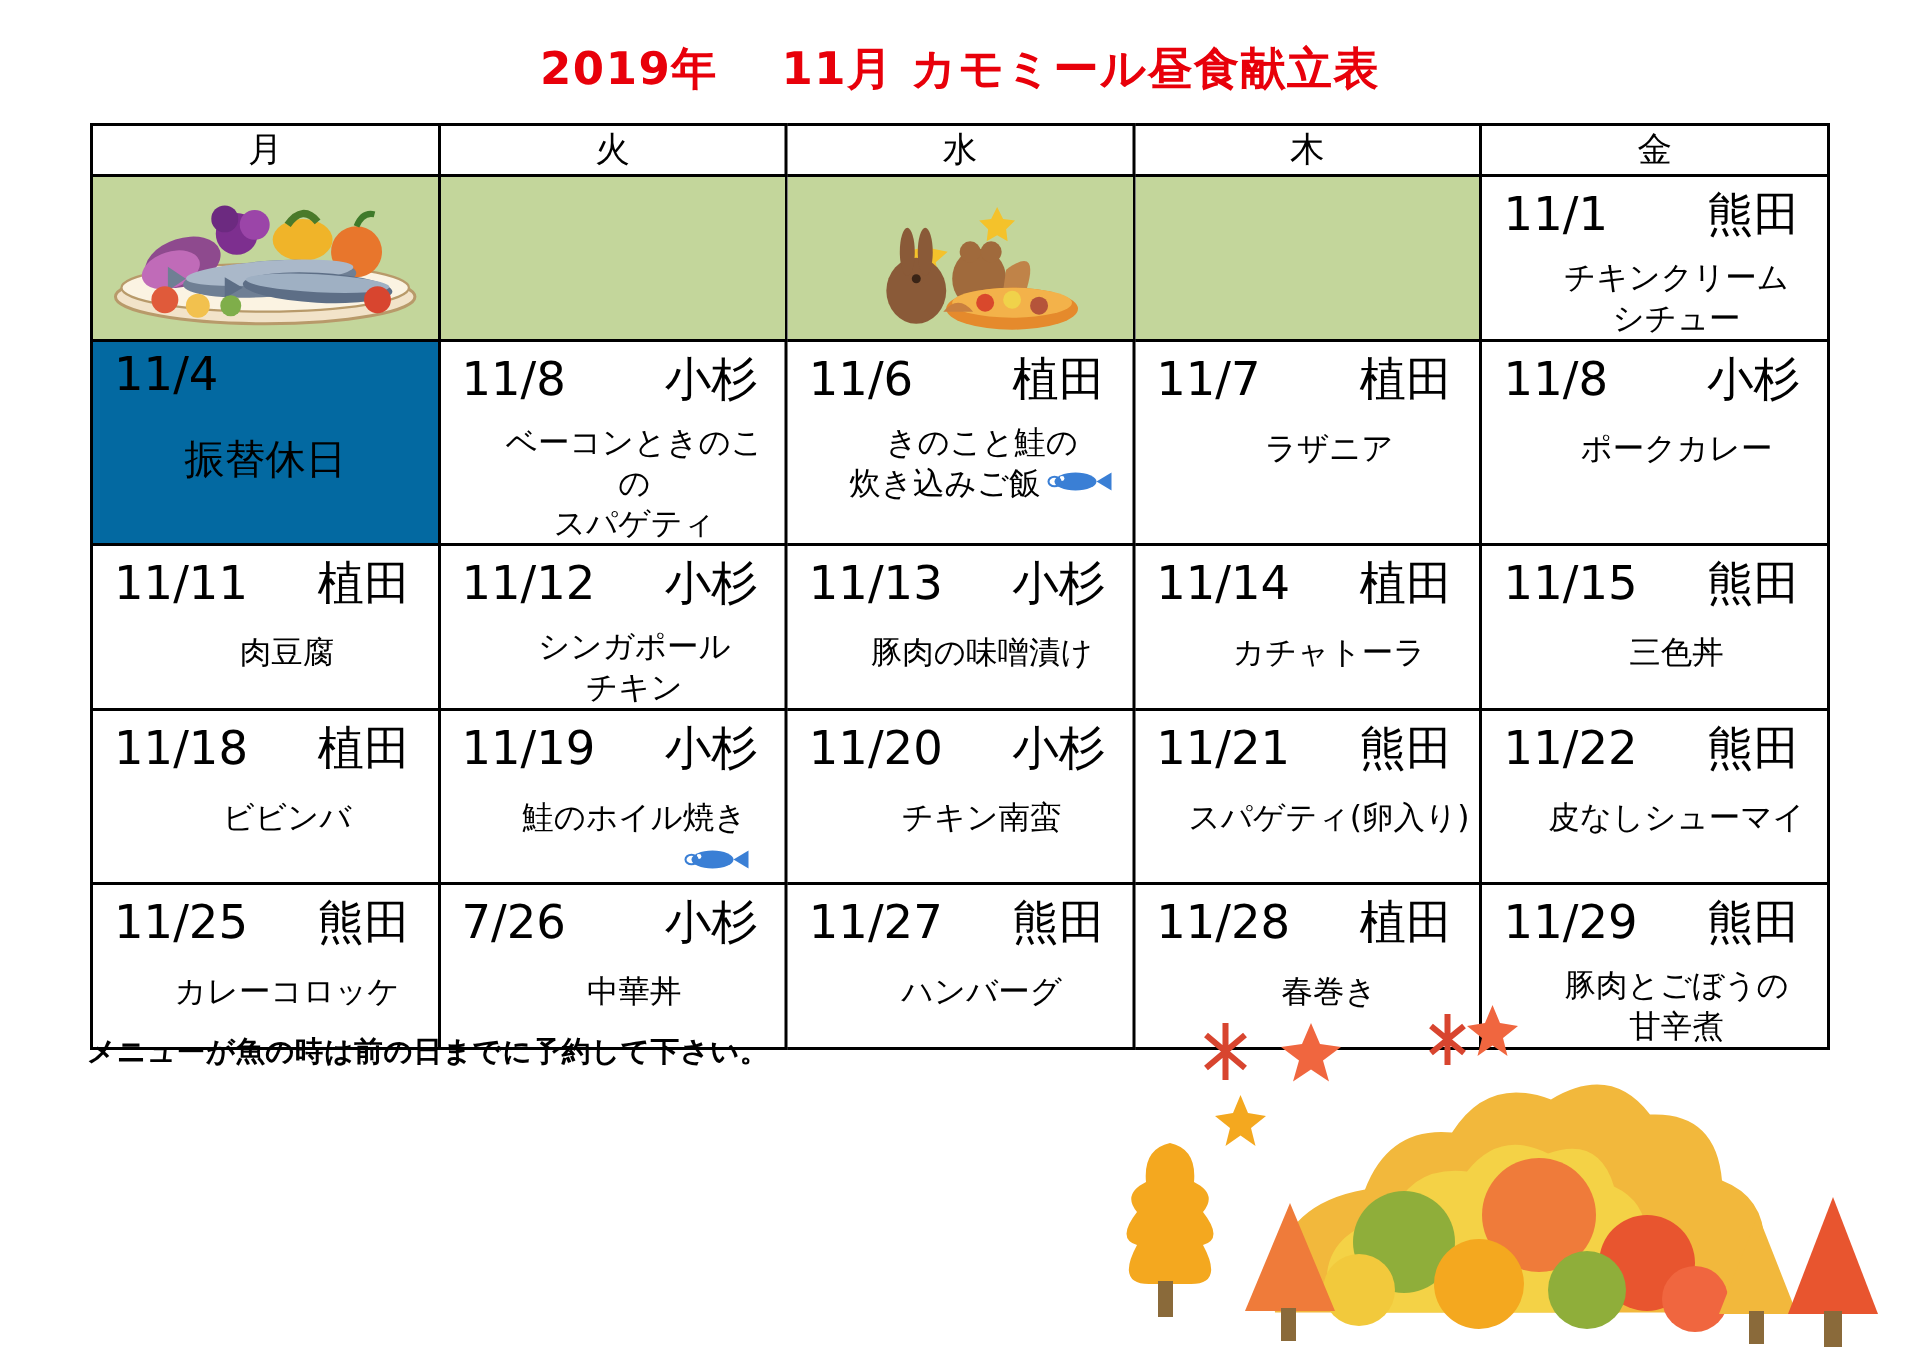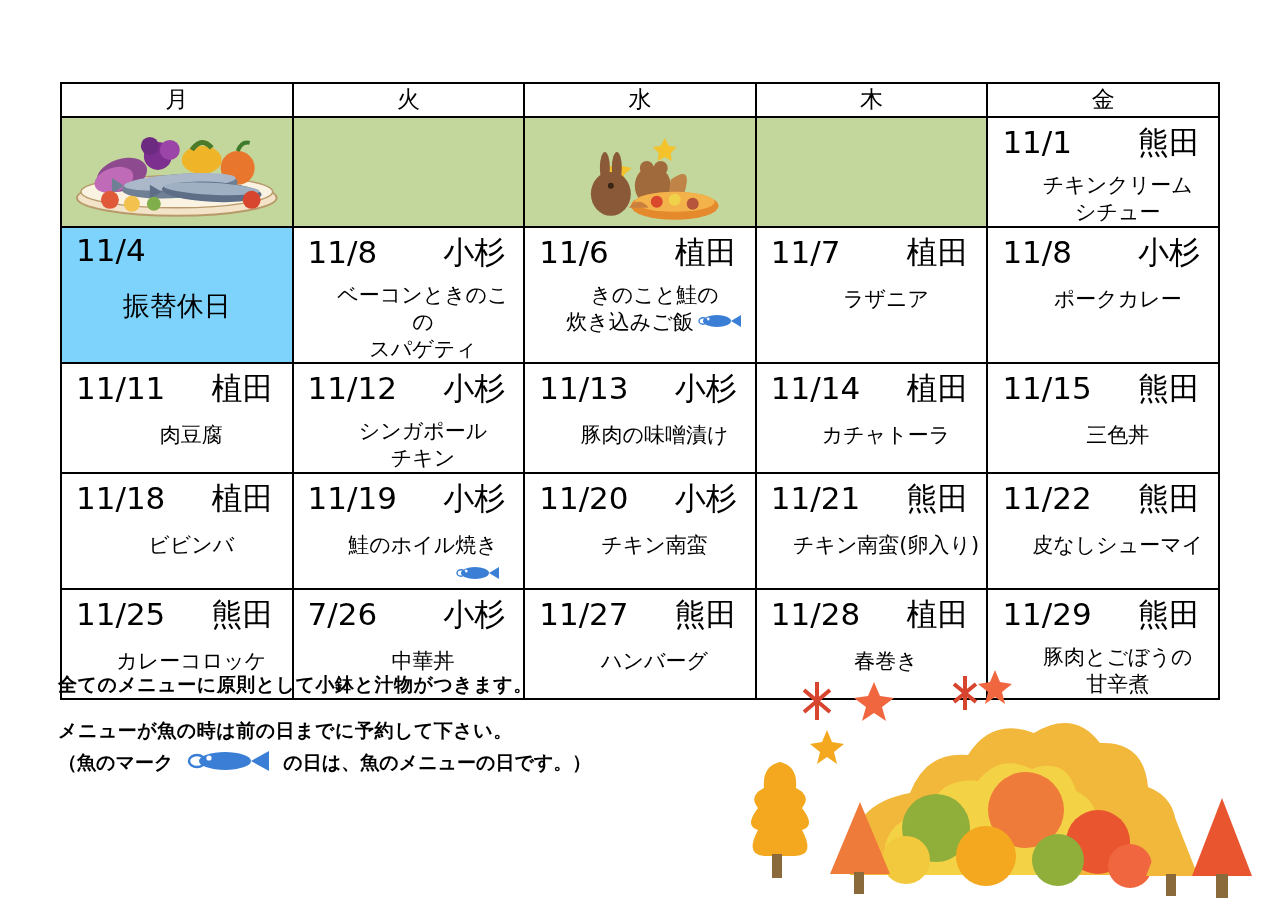--- a/index.html
+++ b/index.html
@@ -49,21 +49,21 @@
     font-size: 23px;
     font-weight: normal;
     text-align: center;
     font-family: "DejaVu Sans", sans-serif;
   }
   td.cell {
     height: 106px;
     position: relative;
   }
   td.cell.green { background: #c3d69b; }
-  td.cell.pink  { background: #7dd3fc; margin-left: 44px; }
+  td.cell.pink  { background: #0369a1; margin-left: 44px; }
   .cellhead {
     display: flex;
     justify-content: space-between;
     align-items: baseline;
     font-size: 31px;
     padding: 4px 14px 0 14px;
     font-family: "DejaVu Sans", sans-serif;
     white-space: nowrap;
   }
   .cellhead .date { }
@@ -129,20 +129,21 @@
     top: 660px;
     width: 560px;
     height: 245px;
   }
 </style>
 </head>
 <body>
 
 <div class="page">
 
+  <div class="title">2019年　 11月 カモミール昼食献立表</div>
 
   <table class="cal">
     <thead>
       <tr>
         <th class="dow">月</th>
         <th class="dow">火</th>
         <th class="dow">水</th>
         <th class="dow">木</th>
         <th class="dow">金</th>
       </tr>
@@ -335,21 +336,21 @@
             <span class="date">11/20</span>
             <span class="cook">小杉</span>
           </div>
           <div class="menu">チキン南蛮</div>
         </td>
         <td class="cell">
           <div class="cellhead">
             <span class="date">11/21</span>
             <span class="cook">熊田</span>
           </div>
-          <div class="menu">チキン南蛮(卵入り)</div>
+          <div class="menu">スパゲティ(卵入り)</div>
         </td>
         <td class="cell">
           <div class="cellhead">
             <span class="date">11/22</span>
             <span class="cook">熊田</span>
           </div>
           <div class="menu">皮なしシューマイ</div>
         </td>
       </tr>
 
@@ -390,35 +391,22 @@
           <div class="menu tight">
             <span>豚肉とごぼうの</span><br>
             <span>甘辛煮</span>
           </div>
         </td>
       </tr>
     </tbody>
   </table>
 
   <div class="notes">
-    <div class="note-line">全てのメニューに原則として小鉢と汁物がつきます。</div>
     <div class="note-gap"></div>
     <div class="note-line">メニューが魚の時は前の日までに予約して下さい。</div>
-    <div class="fishnote">
-      <span>（魚のマーク</span>
-      <span style="display:inline-block; margin:0 12px;">
-        <svg width="86" height="26" viewBox="0 0 86 26">
-          <ellipse cx="40" cy="13" rx="26" ry="9" fill="#3a7fd5"></ellipse>
-          <path d="M66 13 l18 -10 l0 20 z" fill="#3a7fd5"></path>
-          <circle cx="24" cy="10" r="2.6" fill="#ffffff"></circle>
-          <ellipse cx="12" cy="13" rx="8" ry="6" fill="none" stroke="#3a7fd5" stroke-width="2.4"></ellipse>
-        </svg>
-      </span>
-      <span>の日は、魚のメニューの日です。）</span>
-    </div>
     <div class="note-gap"></div>
   </div>
 
   <div class="art-bottom">
     <svg viewBox="0 0 560 245" width="100%" height="100%" preserveAspectRatio="xMidYMid meet">
 
       <g fill="#f0663f">
         <path d="M168 36 l6 -14 l6 14 l14 2 l-12 9 l4 14 l-12 -8 l-12 8 l4 -14 l-12 -9 z"></path>
       </g>
       <g fill="#f4a81f">

